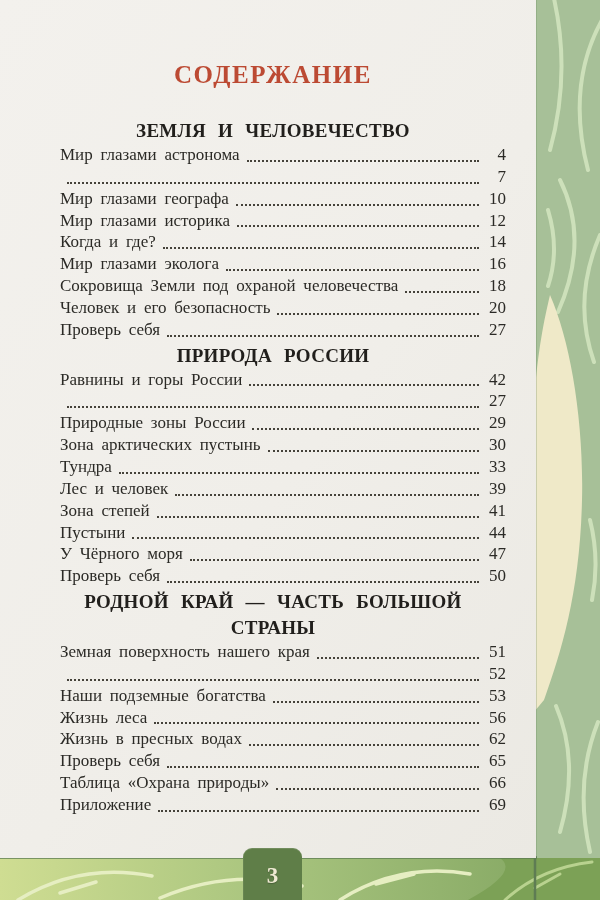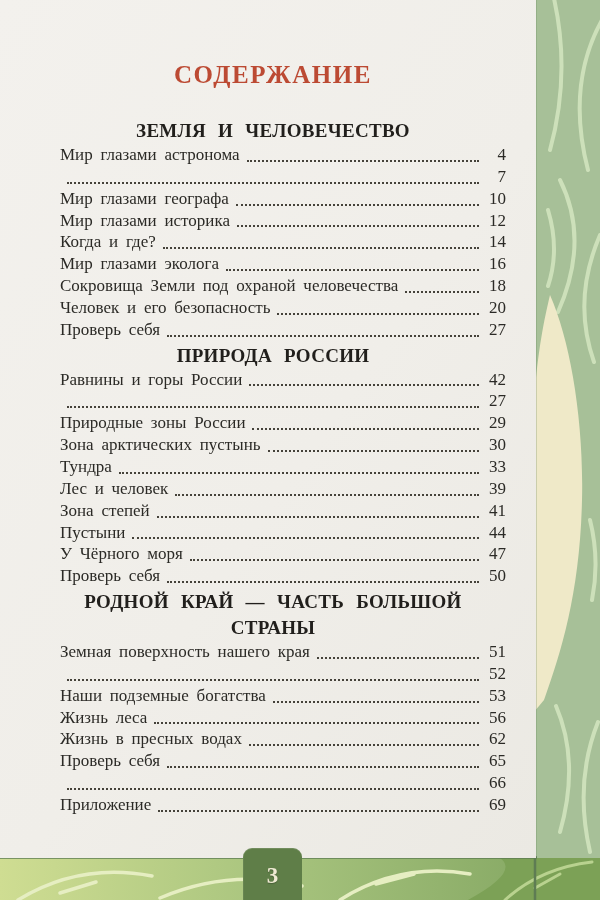--- a/index.html
+++ b/index.html
@@ -229,20 +229,21 @@
             <span class="etitle">Жизнь в пресных водах</span>
             <span class="leader"></span>
             <span class="enum">62</span>
           </div>
           <div class="row">
             <span class="etitle">Проверь себя</span>
             <span class="leader"></span>
             <span class="enum">65</span>
           </div>
           <div class="row">
+            <span class="etitle">Таблица «Охрана природы»</span>
             <span class="leader"></span>
             <span class="enum">66</span>
           </div>
           <div class="row">
             <span class="etitle">Приложение</span>
             <span class="leader"></span>
             <span class="enum">69</span>
           </div>
         </section>
       </div>

